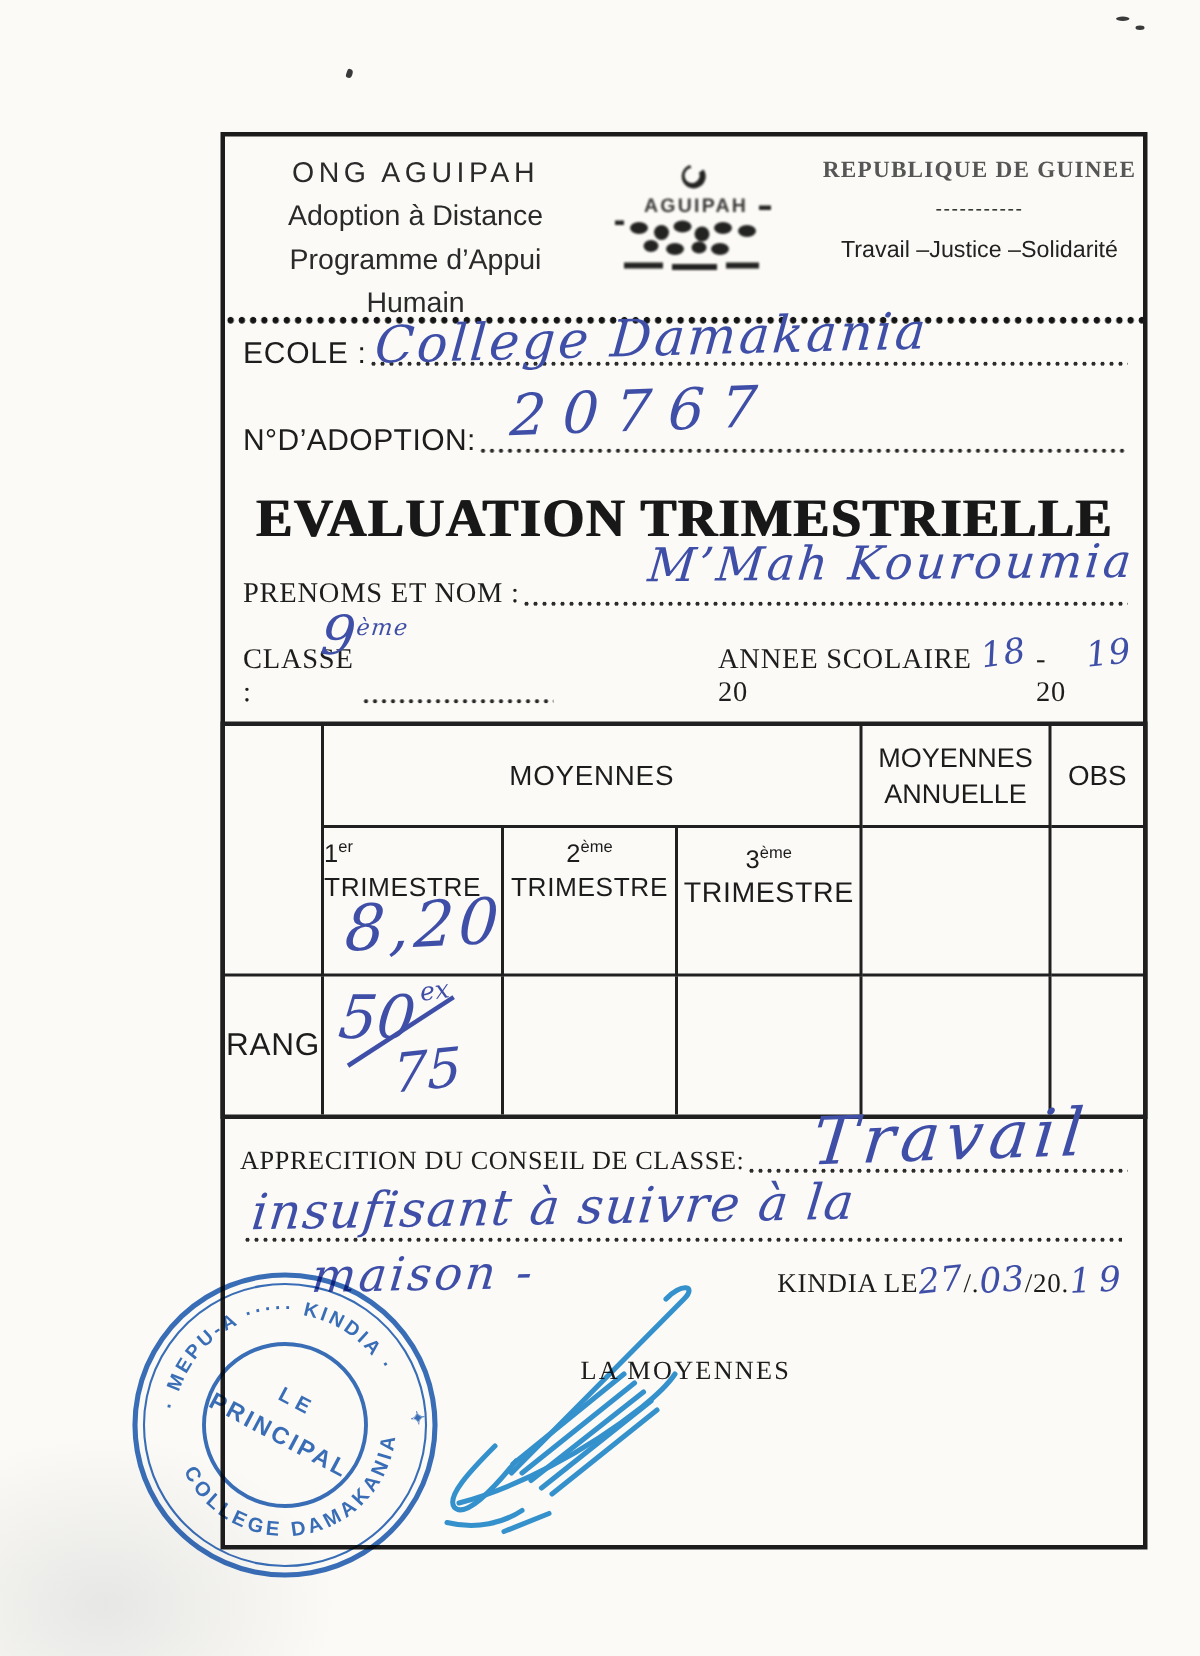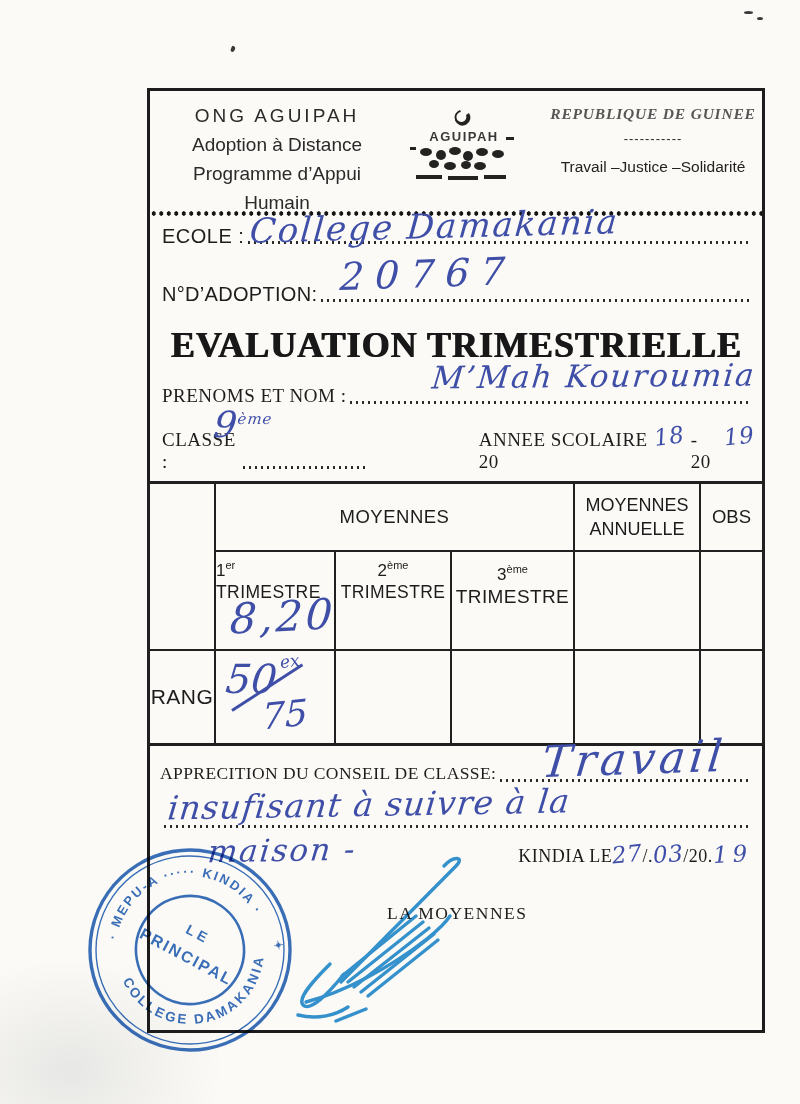--- a/index.html
+++ b/index.html
@@ -31,21 +31,21 @@
   .row{position:absolute;display:flex;align-items:baseline;color:#1d1d1d;}
 
   
   .org-block{position:absolute;left:8px;top:10px;width:238px;text-align:center;
              font-size:19px;line-height:29px;color:#2a2a2a;}
   .org-l1{letter-spacing:3px;}
   .logo{position:absolute;left:258px;top:16px;width:112px;height:82px;
         filter:blur(.55px) contrast(1.15);opacity:.92;}
   .gov-block{position:absolute;left:396px;top:14px;width:214px;text-align:center;color:#333;}
   .gov-country{font-family:"Liberation Serif",serif;font-weight:bold;font-size:15.5px;
-               letter-spacing:.8px;opacity:.82;font-style:italic;}
+               letter-spacing:.8px;opacity:.82;}
   .gov-div{font-size:13px;letter-spacing:1px;margin-top:8px;color:#2a2a2a;}
   .gov-motto{font-size:15.5px;margin-top:12px;color:#222;}
 
   .title{position:absolute;left:0;right:0;top:233px;text-align:center;
          font-family:"Liberation Serif",serif;font-weight:bold;font-size:36px;
          letter-spacing:1px;color:#181818;text-shadow:1.1px 0 0 #181818;}
 
   
   .grid{position:absolute;left:-3px;top:390px;width:612px;
         display:grid;border:3px solid #202020;

